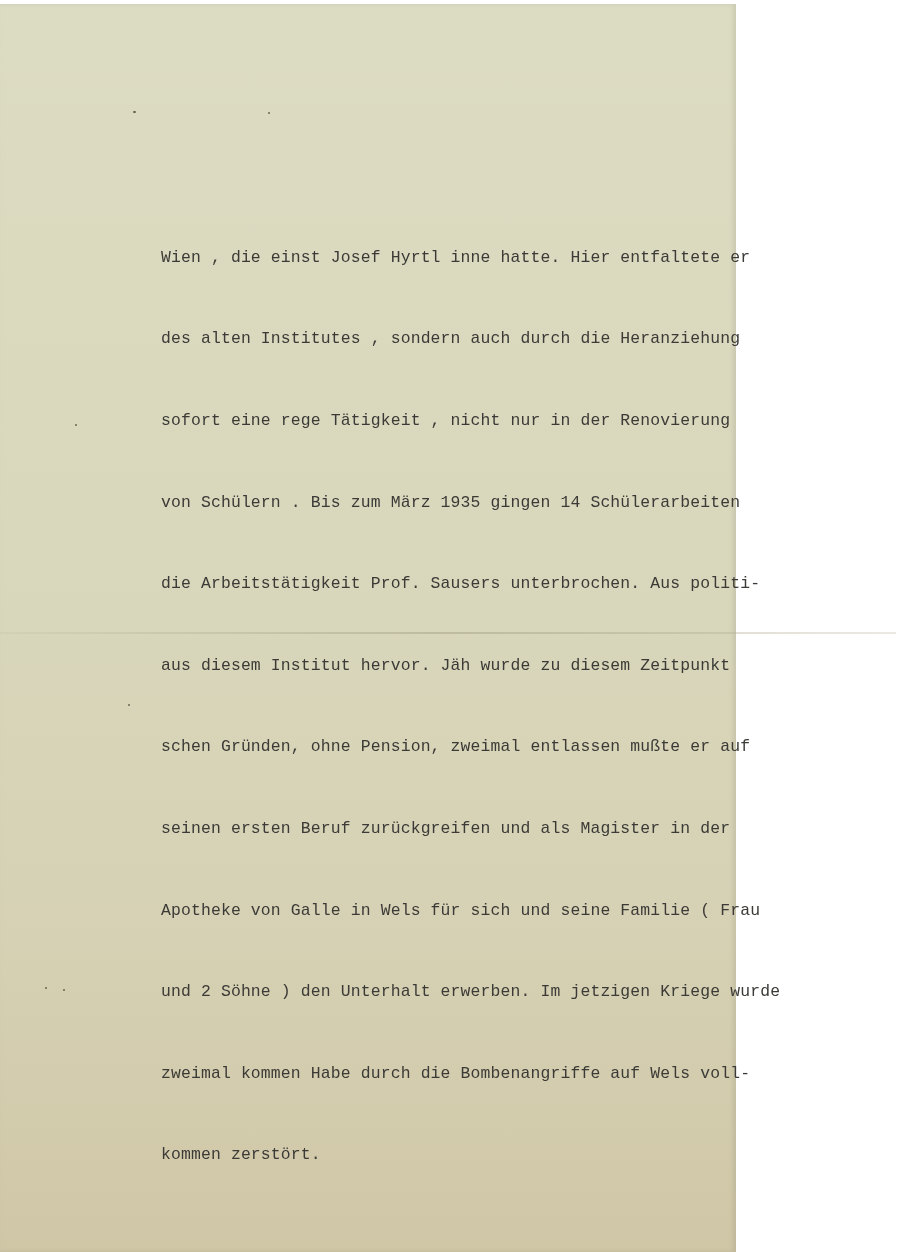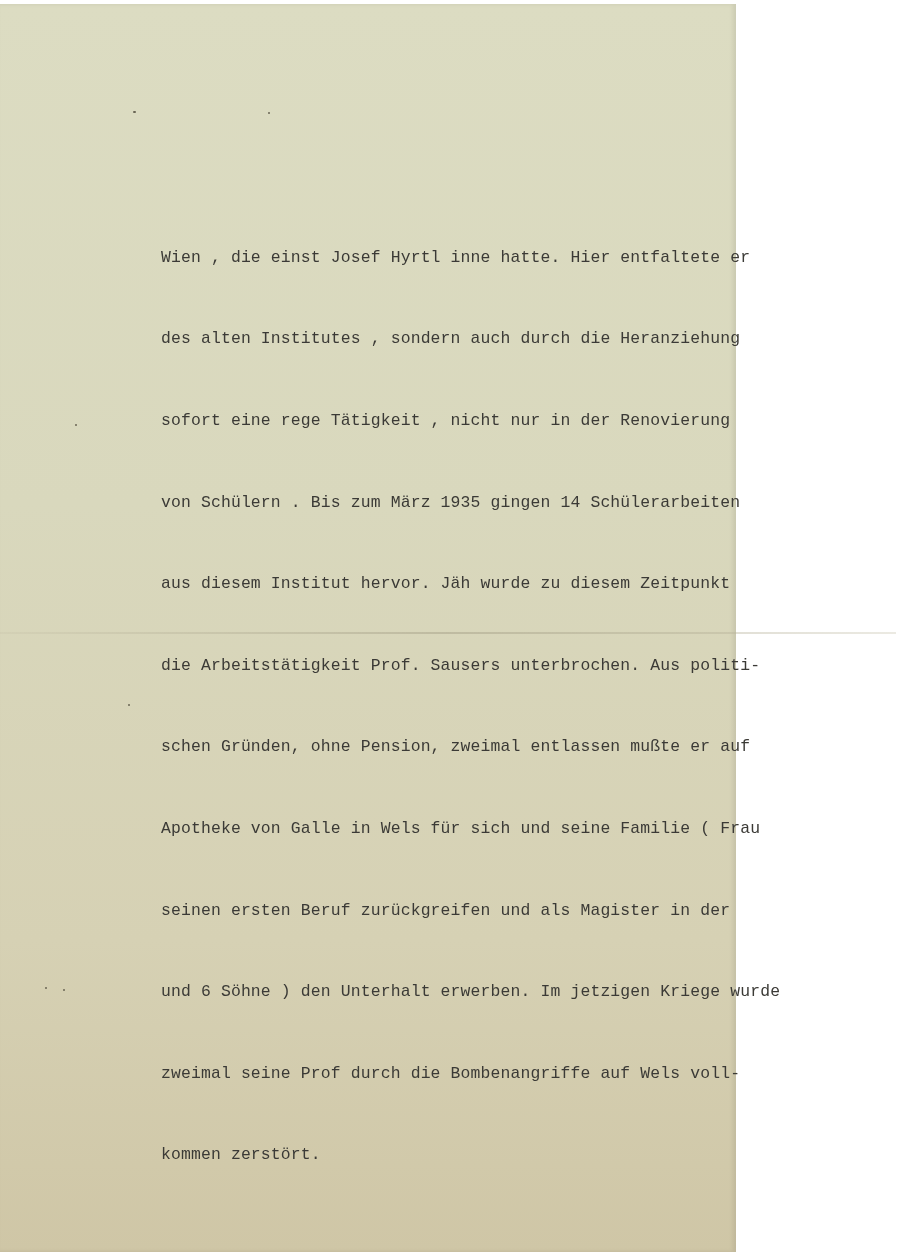--- a/index.html
+++ b/index.html
@@ -40,24 +40,24 @@
   <span class="speck" style="left:128px;top:700px;width:2px;"></span>
   <span class="speck" style="left:45px;top:983px;width:2px;"></span>
   <span class="speck" style="left:63px;top:985px;width:2px;"></span>
 
   <div class="text">
     <div>
       <span class="line">Wien , die einst Josef Hyrtl inne hatte. Hier entfaltete er</span>
       <span class="line">des alten Institutes , sondern auch durch die Heranziehung</span>
       <span class="line">sofort eine rege Tätigkeit , nicht nur in der Renovierung</span>
       <span class="line">von Schülern . Bis zum März 1935 gingen 14 Schülerarbeiten</span>
+      <span class="line">die Arbeitstätigkeit Prof. Sausers unterbrochen. Aus politi-</span>
       <span class="line">aus diesem Institut hervor. Jäh wurde zu diesem Zeitpunkt</span>
-      <span class="line">die Arbeitstätigkeit Prof. Sausers unterbrochen. Aus politi-</span>
       <span class="line">schen Gründen, ohne Pension, zweimal entlassen mußte er auf</span>
+      <span class="line">seinen ersten Beruf zurückgreifen und als Magister in der</span>
       <span class="line">Apotheke von Galle in Wels für sich und seine Familie ( Frau</span>
-      <span class="line">seinen ersten Beruf zurückgreifen und als Magister in der</span>
-      <span class="line">und 6 Söhne ) den Unterhalt erwerben. Im jetzigen Kriege wurde</span>
-      <span class="line">zweimal seine Prof durch die Bombenangriffe auf Wels voll-</span>
+      <span class="line">und 2 Söhne ) den Unterhalt erwerben. Im jetzigen Kriege wurde</span>
+      <span class="line">zweimal kommen Habe durch die Bombenangriffe auf Wels voll-</span>
       <span class="line">kommen zerstört.</span>
     </div>
     
   </div>
 </div>
 
 </body></html>

